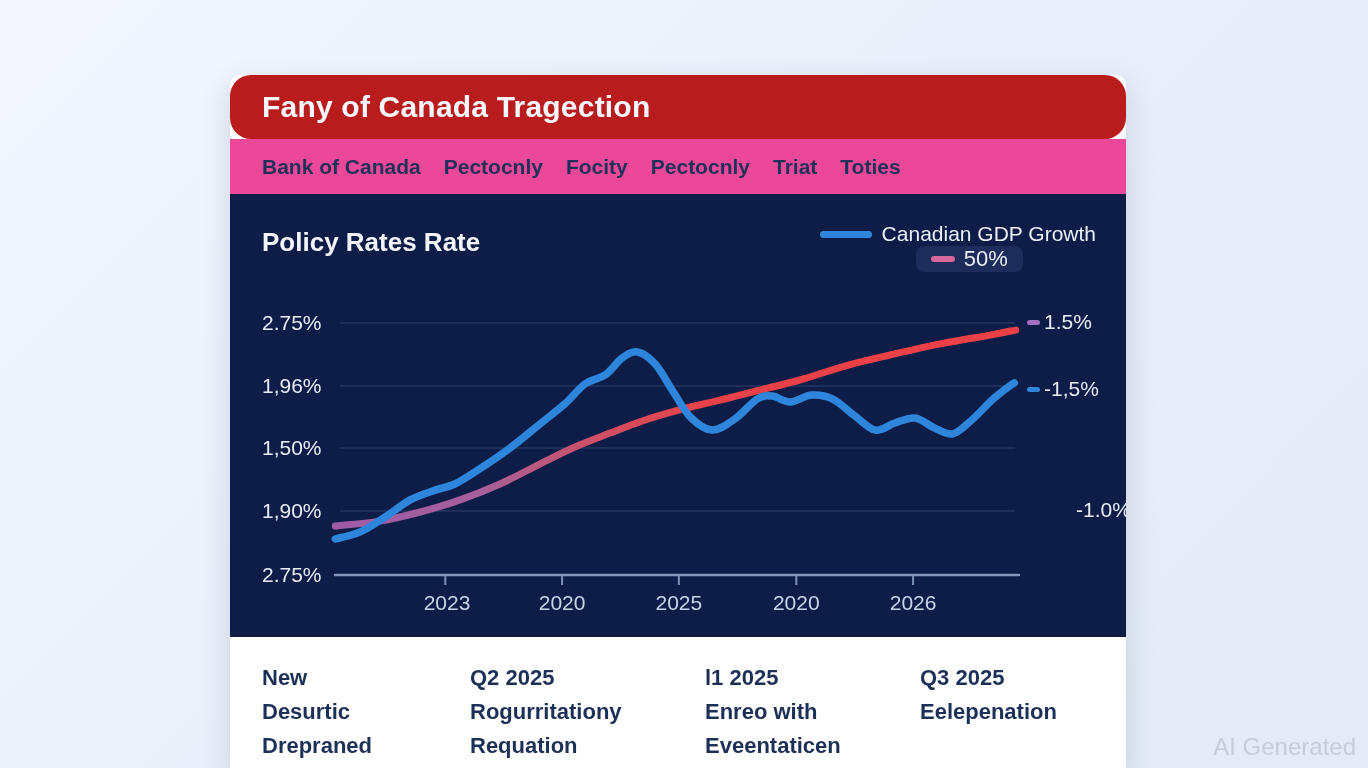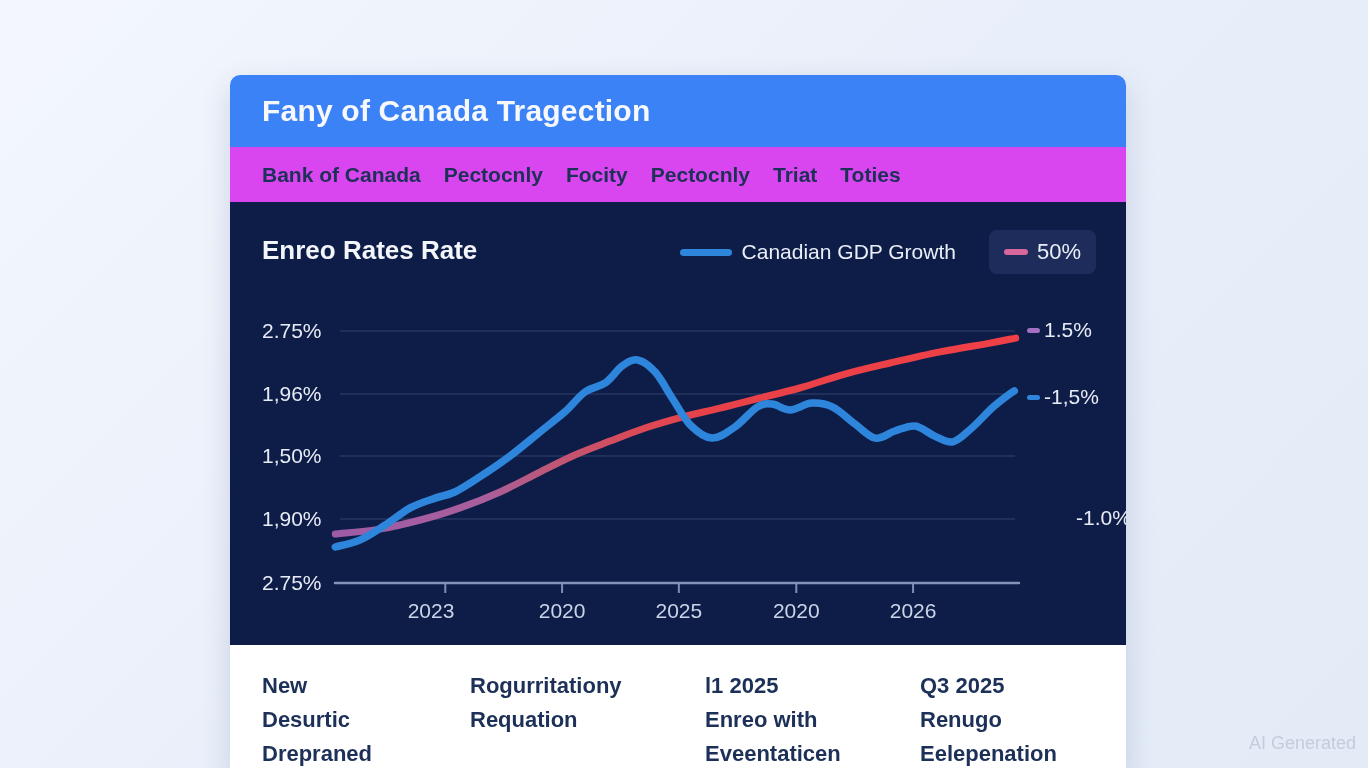--- a/index.html
+++ b/index.html
@@ -9,50 +9,51 @@
     position: relative; width: 1368px; height: 768px; overflow: hidden;
     background: linear-gradient(135deg, #f3f7fd 0%, #e9effa 50%, #e3ebf7 100%);
   }
   .card {
     position: absolute; left: 230px; top: 75px; width: 896px; height: 700px;
     background: #ffffff; border-radius: 10px 10px 0 0;
     box-shadow: 0 10px 30px rgba(25,45,95,0.16);
     overflow: hidden;
   }
   .card-header {
-    height: 72px; background: #3b82f6; display: flex; align-items: center;
+    height: 64px; background: #b91c1c; display: flex; align-items: center;
     padding-left: 32px;
+    border-radius: 21px;
   }
   .card-header h1 { color: #f6f8fc; font-size: 30px; font-weight: 700; letter-spacing: 0.2px; }
   .nav-bar {
-    height: 55px; background: #d946ef; display: flex; align-items: center;
+    height: 55px; background: #ec4899; display: flex; align-items: center;
     padding-left: 32px; gap: 23px;
   }
   .nav-item { color: #1d3058; font-size: 21px; font-weight: 700; cursor: pointer; white-space: nowrap; }
   .chart-panel { position: relative; height: 443px; background: #0e1d47; }
   .chart-title { position: absolute; left: 32px; top: 33px; color: #f2f5fa; font-size: 26px; font-weight: 700; }
-  .legend { position: absolute; right: 30px; top: 28px; height: 44px; display: flex; align-items: center; gap: 10px; }
+  .legend { position: absolute; right: 30px; top: 28px; height: 44px; display: flex; align-items: center; gap: 0; flex-direction: column; }
   .legend-item { display: flex; align-items: center; gap: 10px; }
   .dash { display: inline-block; border-radius: 4px; }
   .dash-blue { width: 52px; height: 7px; }
   .dash-pink { width: 24px; height: 6px; }
   .legend-label { color: #e9eef7; font-size: 21px; }
   .legend-box {
     height: 44px; background: #1d2c5a; border-radius: 8px;
     display: flex; align-items: center; gap: 9px; padding: 0 15px; margin-left: 23px;
   }
   .legend-box .legend-label { font-size: 22px; }
   .plot-svg { position: absolute; left: 0; top: 0; }
   .axis-label { position: absolute; font-size: 21px; color: #e6ebf5; height: 26px; line-height: 26px; }
   .axis-label.x { color: #c9d4e8; transform: translateX(-50%); }
   .y-tick-dash { position: absolute; width: 13px; height: 5px; border-radius: 2.5px; }
   .card-footer { position: relative; height: 130px; background: #ffffff; }
   .footer-card { position: absolute; top: 24px; }
   .footer-line { color: #1d3058; font-size: 22px; font-weight: 700; line-height: 34px; white-space: nowrap; }
-  .watermark { position: absolute; right: 12px; top: 733px; font-size: 18px; color: #c5ccdb; }
+  .watermark { position: absolute; right: 12px; top: 733px; font-size: 24px; color: #c5ccdb; }
 </style>
 </head>
 <body>
 
 <div class="page">
   <div class="card">
 
     <div class="card-header">
       <h1>Fany of Canada Tragection</h1>
     </div>
@@ -84,21 +85,21 @@
           <line x1="110" y1="316.99199999999996" x2="785" y2="316.99199999999996" stroke="#24365f" stroke-width="1.5"></line>
           <line x1="105" y1="381" x2="789" y2="381" stroke="#8fa2c6" stroke-width="2.5" stroke-linecap="round" opacity="0.9"></line>
           <line x1="215.3" y1="382" x2="215.3" y2="391" stroke="#8fa2c6" stroke-width="2" opacity="0.85"></line>
           <line x1="332.07500000000005" y1="382" x2="332.07500000000005" y2="391" stroke="#8fa2c6" stroke-width="2" opacity="0.85"></line>
           <line x1="448.85" y1="382" x2="448.85" y2="391" stroke="#8fa2c6" stroke-width="2" opacity="0.85"></line>
           <line x1="566.3" y1="382" x2="566.3" y2="391" stroke="#8fa2c6" stroke-width="2" opacity="0.85"></line>
           <line x1="683.0749999999999" y1="382" x2="683.0749999999999" y2="391" stroke="#8fa2c6" stroke-width="2" opacity="0.85"></line>
           <path d="M 105.3 332.1 C 112.7 331.3, 135.6 329.4, 149.8 327.1 C 164.0 324.7, 176.9 321.5, 190.3 318.0 C 203.7 314.5, 216.9 310.6, 230.1 305.9 C 243.4 301.2, 256.7 296.0, 270.0 290.0 C 283.3 284.1, 297.3 276.3, 309.8 270.1 C 322.3 263.9, 333.2 258.1, 344.9 253.0 C 356.6 247.8, 368.3 243.6, 380.0 239.1 C 391.7 234.6, 403.0 230.1, 415.1 226.0 C 427.3 222.0, 440.4 218.3, 452.9 214.9 C 465.4 211.6, 477.2 209.3, 490.0 206.1 C 502.8 203.0, 516.6 199.4, 529.9 196.0 C 543.1 192.7, 555.5 189.9, 569.7 186.0 C 583.8 182.0, 599.8 176.3, 614.9 172.1 C 630.0 167.9, 644.3 164.7, 660.1 161.0 C 676.0 157.3, 693.4 153.2, 710.1 149.9 C 726.7 146.6, 747.4 143.4, 760.0 141.1 C 772.6 138.8, 781.4 136.9, 785.7 136.1" fill="none" stroke="url(#redgrad)" stroke-width="7" stroke-linecap="round" stroke-linejoin="round"></path>
           <path d="M 105.3 345.0 C 109.4 343.8, 121.9 341.6, 130.3 337.9 C 138.6 334.3, 146.9 328.4, 155.2 323.0 C 163.5 317.7, 171.9 310.4, 180.2 305.9 C 188.5 301.4, 197.8 298.7, 205.2 296.1 C 212.6 293.4, 217.3 293.6, 224.8 290.0 C 232.2 286.5, 240.5 280.9, 249.7 274.9 C 258.9 268.9, 270.1 261.5, 280.1 254.0 C 290.1 246.5, 300.7 237.4, 309.8 230.1 C 318.9 222.7, 327.2 216.6, 334.8 209.9 C 342.3 203.2, 348.3 194.8, 355.0 190.0 C 361.8 185.2, 369.1 185.2, 375.3 180.9 C 381.5 176.6, 386.8 167.9, 392.1 164.0 C 397.5 160.2, 402.2 157.0, 407.7 158.0 C 413.2 159.0, 419.5 163.7, 425.2 170.1 C 431.0 176.4, 436.3 187.2, 442.1 196.0 C 448.0 204.9, 453.7 216.3, 460.3 223.0 C 467.0 229.7, 474.5 235.8, 481.9 236.1 C 489.4 236.4, 497.3 230.2, 504.9 225.0 C 512.4 219.8, 521.0 208.9, 527.1 205.1 C 533.3 201.3, 536.5 201.6, 542.0 202.1 C 547.5 202.5, 553.6 208.0, 560.2 207.9 C 566.9 207.7, 574.7 201.5, 581.8 201.1 C 588.9 200.6, 595.5 201.6, 602.8 205.1 C 610.0 208.6, 617.9 216.8, 625.0 222.0 C 632.1 227.2, 638.6 234.9, 645.3 236.1 C 651.9 237.3, 658.2 231.1, 664.9 229.0 C 671.5 227.0, 678.5 223.2, 685.1 224.0 C 691.7 224.8, 698.4 231.4, 704.7 234.1 C 711.0 236.7, 716.7 241.2, 722.9 239.9 C 729.1 238.5, 735.3 231.6, 741.8 226.0 C 748.3 220.4, 756.0 211.6, 762.0 206.1 C 768.1 200.6, 774.5 195.9, 778.3 193.0 C 782.0 190.2, 783.3 189.6, 784.3 189.0" fill="none" stroke="#2e86dc" stroke-width="7.5" stroke-linecap="round" stroke-linejoin="round"></path>
         </svg>
-      <div class="chart-title">Enreo Rates Rate</div>
+      <div class="chart-title">Policy Rates Rate</div>
       <div class="legend">
         <div class="legend-item">
           <span class="dash dash-blue" style="background: rgb(46, 134, 220);"></span>
           <span class="legend-label">Canadian GDP Growth</span>
         </div>
         <div class="legend-box">
           <span class="dash dash-pink" style="background: rgb(216, 103, 157);"></span>
           <span class="legend-label">50%</span>
         </div>
       </div>
@@ -110,45 +111,45 @@
           <span class="axis-label" style="left: 32px; top: 368px;">2.75%</span>
         </div>
       <div>
           <span class="y-tick-dash" style="left: 797px; top: 125.992px; background: rgb(163, 111, 192);"></span>
           <span class="axis-label" style="left: 814px; top: 114.992px;">1.5%</span>
           <span class="y-tick-dash" style="left: 797px; top: 193.024px; background: rgb(46, 134, 220);"></span>
           <span class="axis-label" style="left: 814px; top: 182.024px;">-1,5%</span>
           <span class="axis-label" style="left: 846px; top: 302.984px;">-1.0%</span>
         </div>
       <div>
-          <span class="axis-label x" style="left: 201px; top: 396px;">2023</span>
+          <span class="axis-label x" style="left: 217px; top: 396px;">2023</span>
           <span class="axis-label x" style="left: 332.075px; top: 396px;">2020</span>
           <span class="axis-label x" style="left: 448.85px; top: 396px;">2025</span>
           <span class="axis-label x" style="left: 566.3px; top: 396px;">2020</span>
           <span class="axis-label x" style="left: 683.075px; top: 396px;">2026</span>
         </div>
     </div>
 
     <div class="card-footer">
         <div class="footer-card" style="left: 32px;">
           <div class="footer-line">New</div>
           <div class="footer-line">Desurtic</div>
           <div class="footer-line">Drepraned</div>
         </div>
         <div class="footer-card" style="left: 240px;">
+          <div class="footer-line">Q2 2025</div>
           <div class="footer-line">Rogurritationy</div>
           <div class="footer-line">Requation</div>
         </div>
         <div class="footer-card" style="left: 475px;">
           <div class="footer-line">l1 2025</div>
           <div class="footer-line">Enreo with</div>
           <div class="footer-line">Eveentaticen</div>
         </div>
         <div class="footer-card" style="left: 690px;">
           <div class="footer-line">Q3 2025</div>
-          <div class="footer-line">Renugo</div>
           <div class="footer-line">Eelepenation</div>
         </div>
       </div>
   </div>
 
   <div class="watermark">AI Generated</div>
 </div>
 
 </body></html>

